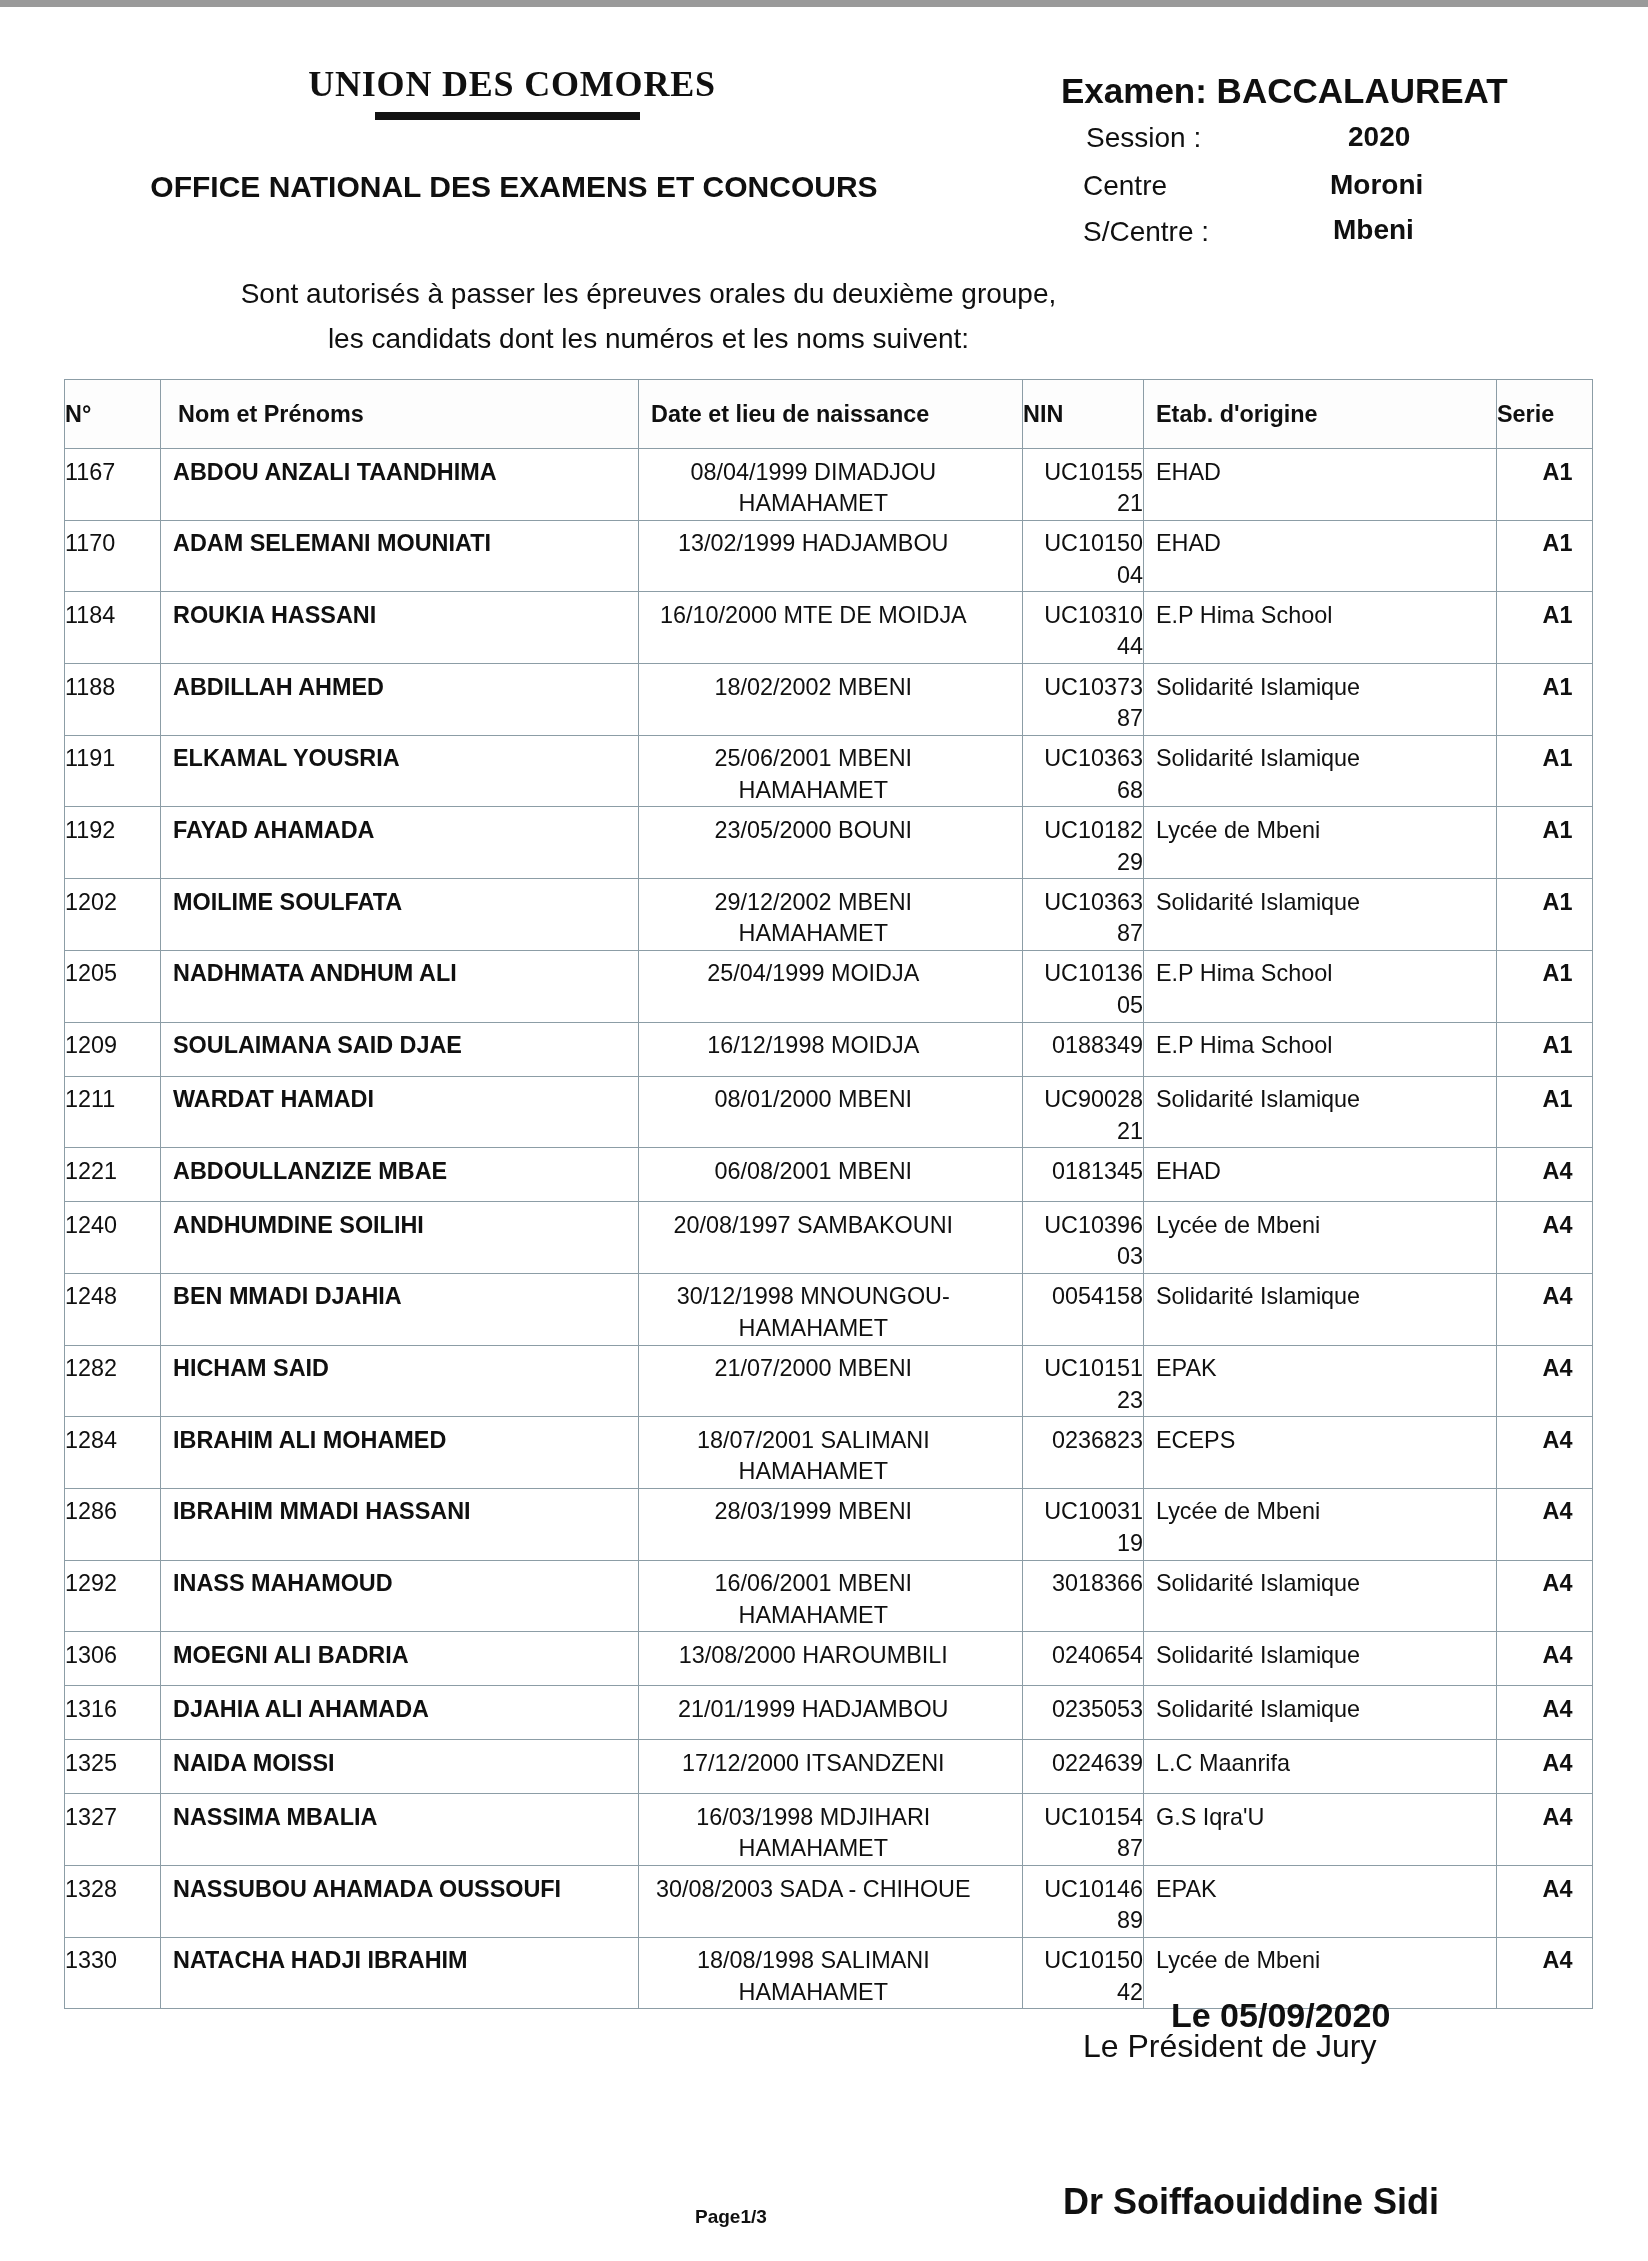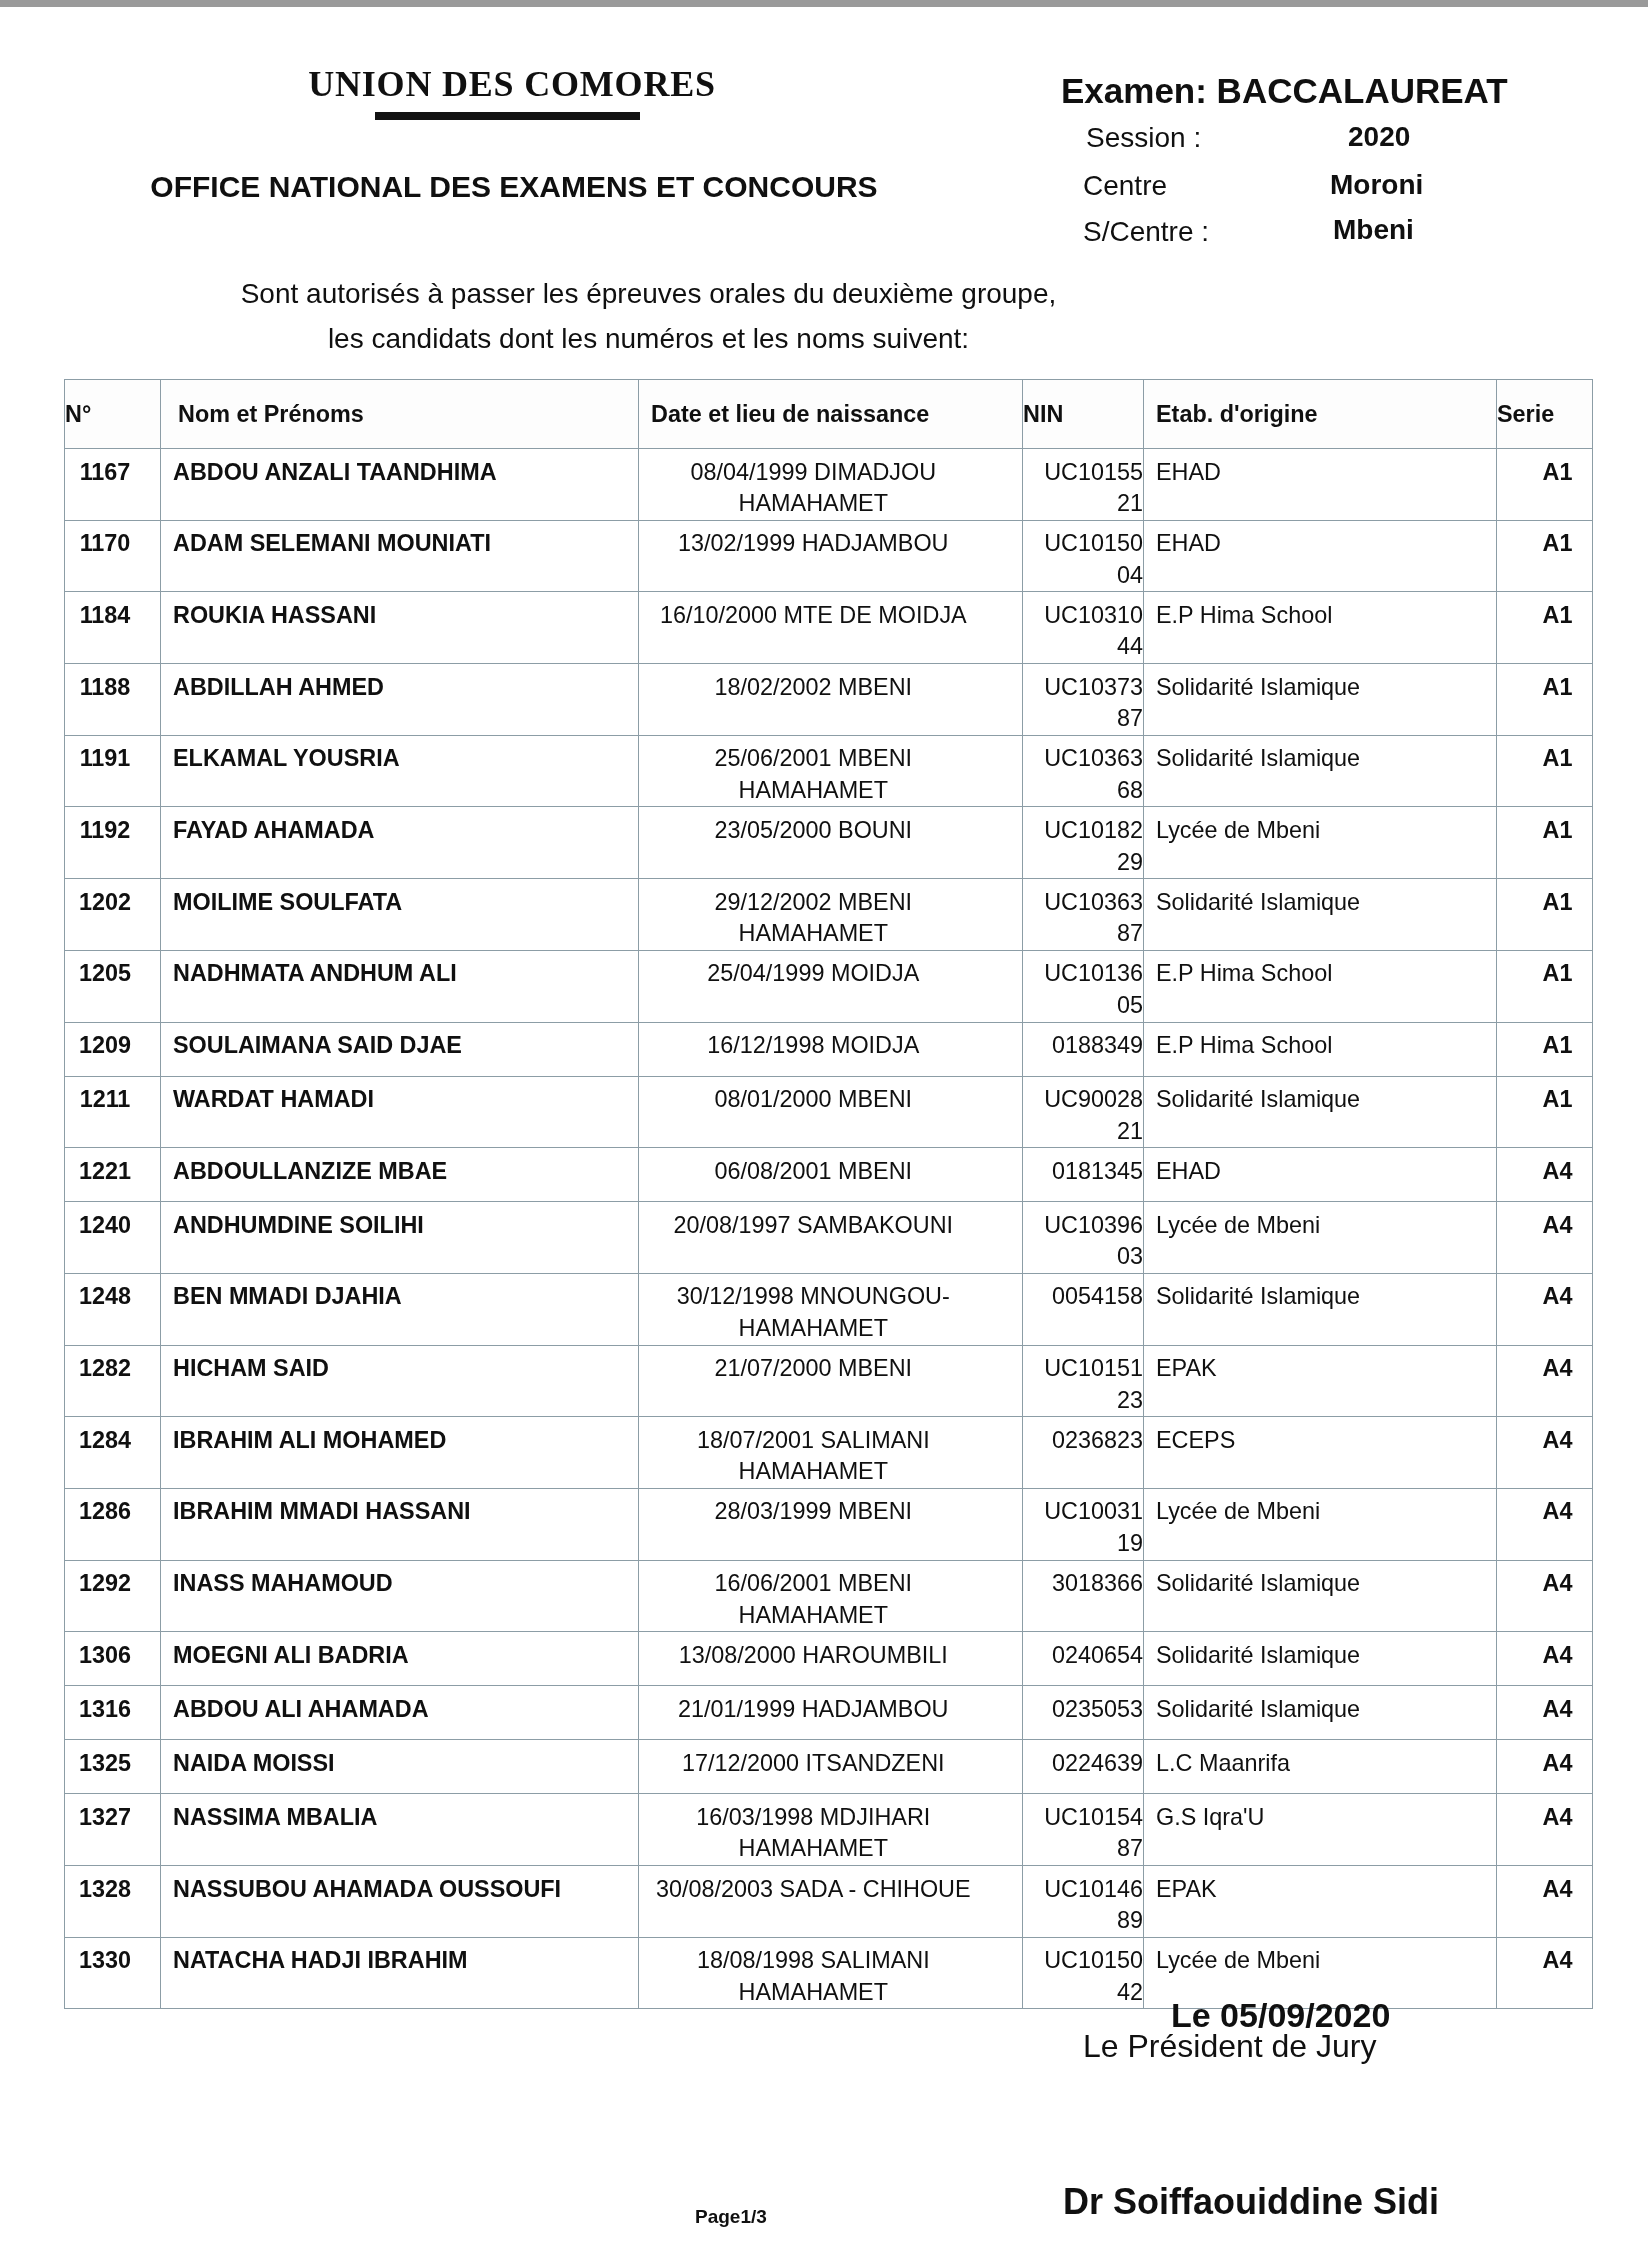--- a/index.html
+++ b/index.html
@@ -48,21 +48,21 @@
   }
   th.h-no { text-align:center; }
   th.h-name { padding-left:17px; }
   th.h-dob { padding-left:12px; }
   th.h-nin { text-align:center; }
   th.h-etab { padding-left:12px; }
   th.h-serie { text-align:center; }
 
   table.cand tbody tr { height:54px; }
   table.cand td { vertical-align:top; padding-top:7.5px; font-size:23.4px; line-height:1.35; }
-  td.c-no   { font-weight:bold; font-size:25px; text-align:center; padding-right:15px; }
+  td.c-no   { font-weight:normal; font-size:25px; text-align:left; padding-right:15px; }
   td.c-name { font-weight:bold; font-size:25px; padding-left:12px; padding-right:7.5px; }
   td.c-dob  { padding-left:10.6px; padding-right:45px;text-align:center; }
   td.c-nin  { text-align:right; padding-right:0; padding-left:6px; }
   td.c-etab { padding-left:12px; padding-right:7.5px; }
   td.c-serie{ font-weight:bold; text-align:center;padding-left:26px; }
 
   
   .f-date { position:absolute; left:1171px; top:1996px; font-weight:bold; font-size:34px; white-space:nowrap; }
   .f-president { position:absolute; left:1083px; top:2028px; font-size:32px; white-space:nowrap; }
   .f-name { position:absolute; left:1063px; top:2181px; font-weight:bold; font-size:36px; white-space:nowrap; }
@@ -267,21 +267,21 @@
     <td class="c-no">1306</td>
     <td class="c-name">MOEGNI ALI BADRIA</td>
     <td class="c-dob">13/08/2000 HAROUMBILI</td>
     <td class="c-nin">0240654</td>
     <td class="c-etab">Solidarité Islamique</td>
     <td class="c-serie">A4</td>
   </tr>
 
   <tr>
     <td class="c-no">1316</td>
-    <td class="c-name">ABDOU ALI AHAMADA</td>
+    <td class="c-name">DJAHIA ALI AHAMADA</td>
     <td class="c-dob">21/01/1999 HADJAMBOU</td>
     <td class="c-nin">0235053</td>
     <td class="c-etab">Solidarité Islamique</td>
     <td class="c-serie">A4</td>
   </tr>
 
   <tr>
     <td class="c-no">1325</td>
     <td class="c-name">NAIDA MOISSI</td>
     <td class="c-dob">17/12/2000 ITSANDZENI</td>

